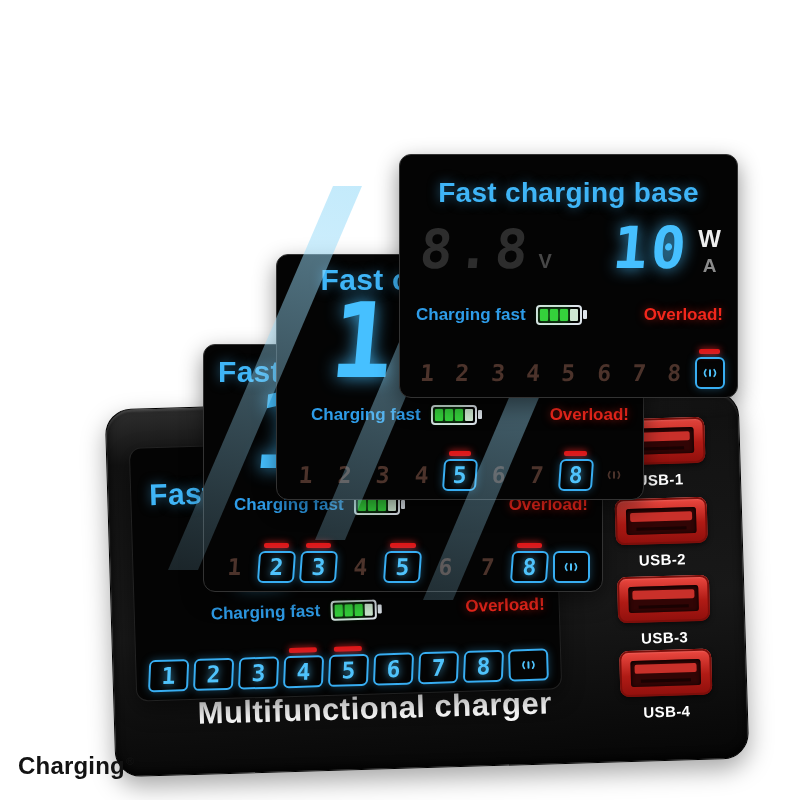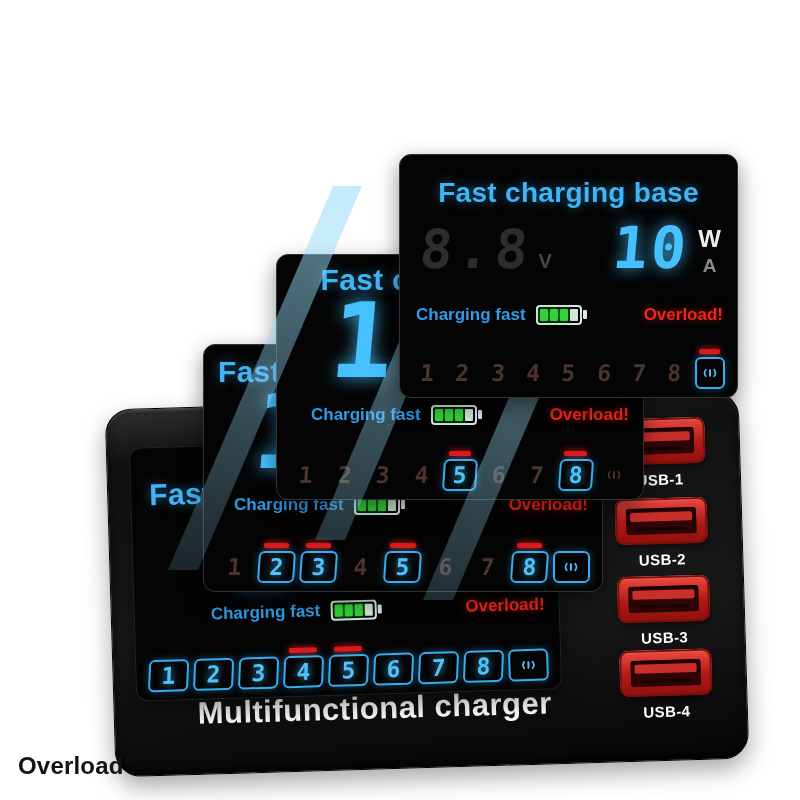--- a/index.html
+++ b/index.html
@@ -383,14 +383,14 @@
             <path d="M7 8a6.5 6.5 0 0 0 0 8"></path>
             <path d="M17 8a6.5 6.5 0 0 1 0 8"></path>
             <rect x="10.8" y="7.5" width="2.4" height="9" rx="1.2" fill="currentColor" stroke="none"></rect>
           </svg>
         </div>
       </div>
     </div>
 </div>
 
 <div class="watermark">
-  <span>Overload</span><span class="reg">®</span>
+  <span>Charging</span><span class="reg">®</span>
 </div>
 
 </body></html>

